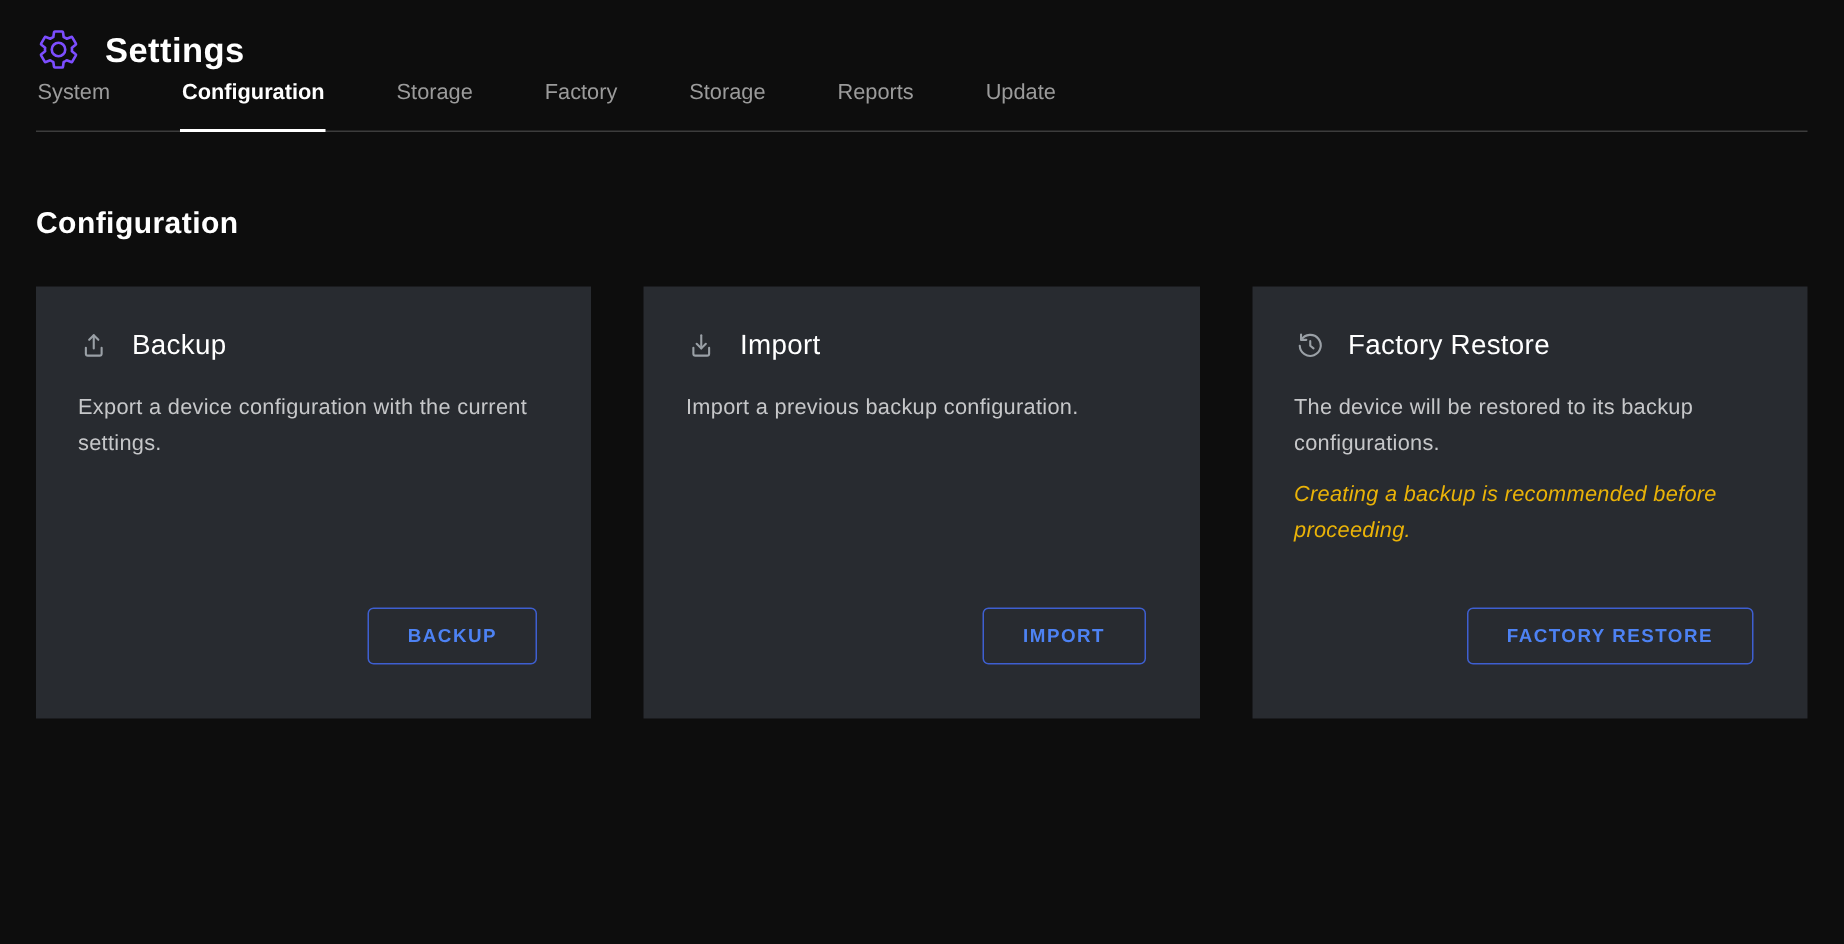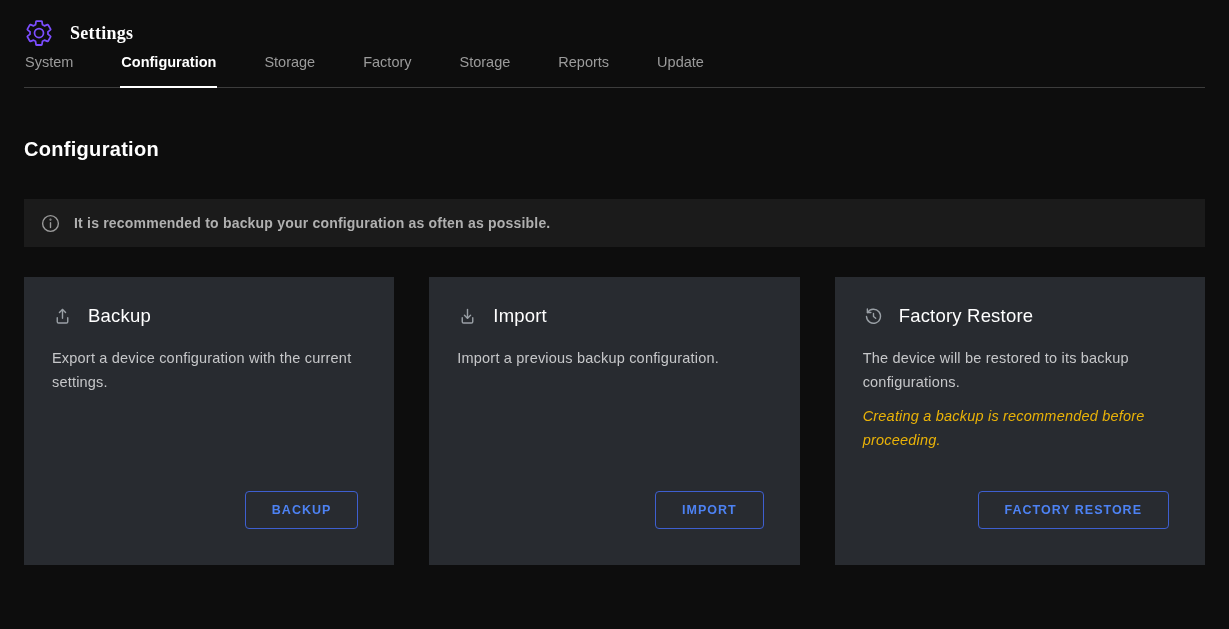--- a/index.html
+++ b/index.html
@@ -15,25 +15,24 @@
 
   
   .header {
     display: flex;
     align-items: center;
     gap: 16px;
     height: 34px;
   }
   .gear-wrap { width: 30px; height: 30px; display: flex; align-items: center; justify-content: center; }
   .app-title {
-    font-size: 18px;
+    font-size: 23px;
     font-weight: 700;
     color: #ffffff;
     letter-spacing: 0.3px;
-    font-family: Liberation Serif, serif;
   }
 
   
   .tabs {
     display: flex;
     gap: 46px;
     border-bottom: 1px solid #3c3c3c;
   }
   .tab {
     font-size: 14.5px;
@@ -160,30 +159,20 @@
     <div class="tab active">Configuration</div>
     <div class="tab">Storage</div>
     <div class="tab">Factory</div>
     <div class="tab">Storage</div>
     <div class="tab">Reports</div>
     <div class="tab">Update</div>
   </div>
 
   <div class="page-title">Configuration</div>
 
-  <div class="banner">
-    <span class="icon">
-      <svg viewBox="0 0 24 24" width="21" height="21" fill="none" stroke="#9a9a9a" stroke-width="1.6" stroke-linecap="round">
-        <circle cx="12" cy="12" r="9"></circle>
-        <path d="M12 11v5.5"></path>
-        <circle cx="12" cy="7.6" r="0.4" fill="#9a9a9a"></circle>
-      </svg>
-    </span>
-    <span class="banner-text">It is recommended to backup your configuration as often as possible.</span>
-  </div>
 
   <div class="cards">
 
     <div class="card">
       <div class="card-head">
         <span class="icon">
           <svg viewBox="0 0 24 24" width="21" height="21" fill="none" stroke="#9aa0a6" stroke-width="1.6" stroke-linecap="round" stroke-linejoin="round">
             <path d="M12 14V4"></path>
             <path d="M8.5 7.5 12 4l3.5 3.5"></path>
             <path d="M6 13.5V18a1.5 1.5 0 0 0 1.5 1.5h9A1.5 1.5 0 0 0 18 18v-4.5"></path>

